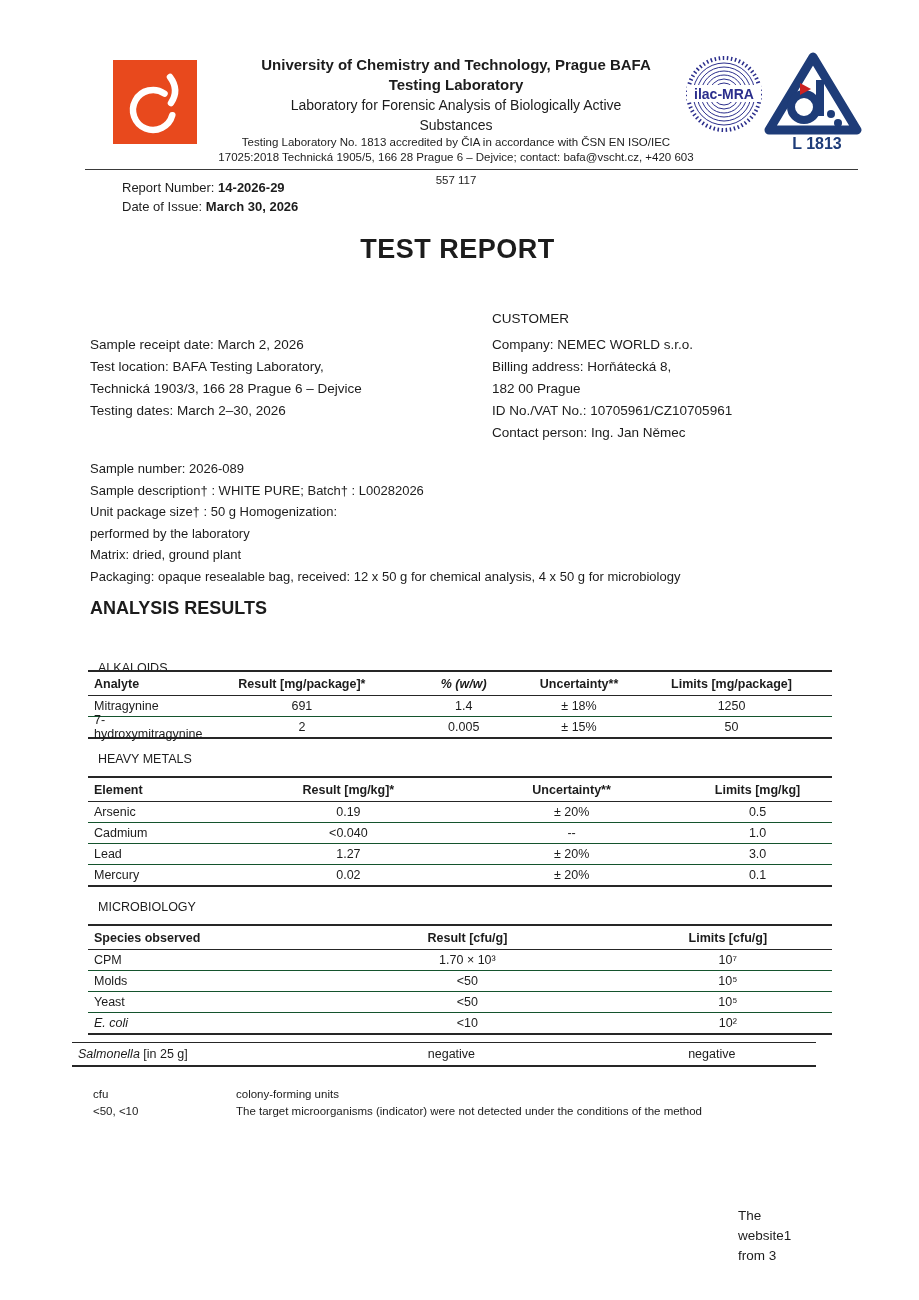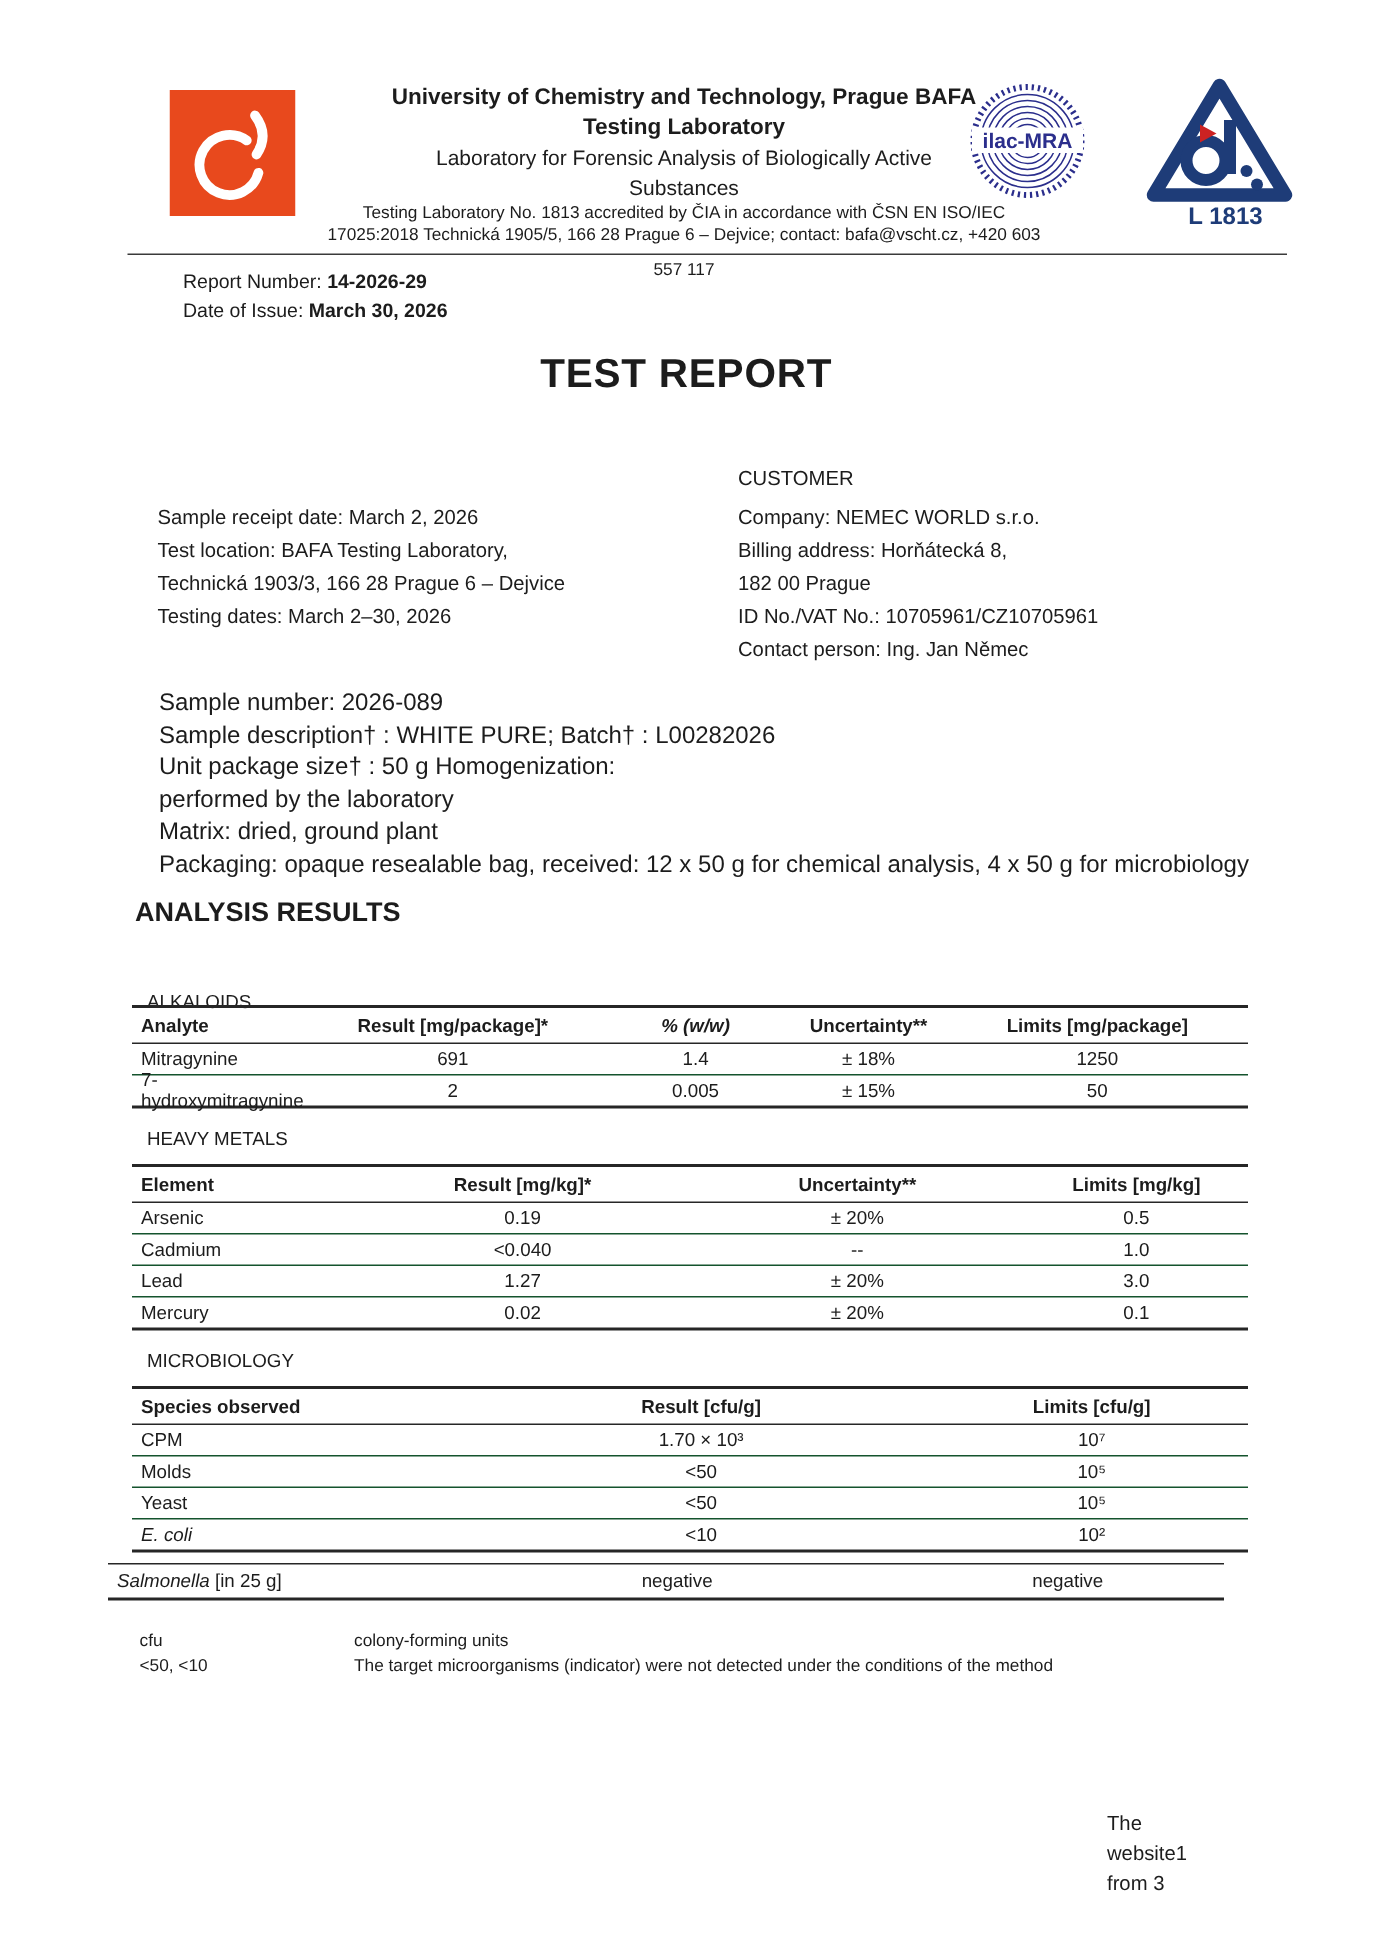--- a/index.html
+++ b/index.html
@@ -10,32 +10,32 @@
   .abs{position:absolute;}
 
   
   .uct-logo{left:113px;top:60px;width:84px;height:84px;}
   .header-center{left:200px;top:55px;width:512px;text-align:center;}
   .org-bold{font-size:15px;font-weight:700;line-height:20px;}
   .org-sub{font-size:14px;line-height:20px;}
   .acc{font-size:11.5px;line-height:14.5px;}
   .header-line{left:85px;top:169px;width:773px;border-top:1.5px solid #3a3a3a;height:0;}
   .acc-phone{left:200px;top:174px;width:512px;text-align:center;font-size:11.5px;}
-  .ilac-logo{left:645px;top:52px;width:80px;height:84px;}
+  .ilac-logo{left:684px;top:52px;width:80px;height:84px;}
   .cia-logo{left:763px;top:50px;width:100px;height:104px;}
 
   .meta{left:90px;top:178px;font-size:13px;line-height:19px;margin-left:32px;}
   .meta b{font-weight:700;}
 
   .title{left:85px;top:234px;width:745px;text-align:center;font-size:27px;font-weight:700;letter-spacing:.5px;margin:0;}
 
   .customer-label{left:492px;top:311px;font-size:13.5px;}
-  .info-left{left:90px;top:334px;width:390px;font-size:13.5px;line-height:22px;margin-left:15px;}
+  .info-left{left:90px;top:334px;width:390px;font-size:13.5px;line-height:22px;}
   .customer-block{left:492px;top:334px;width:330px;font-size:13.5px;line-height:22px;}
-  .sample-block{left:106px;top:458px;width:740px;font-size:16px;line-height:21.5px;}
+  .sample-block{left:90px;top:458px;width:740px;font-size:13px;line-height:21.5px;}
 
   .analysis-heading{left:90px;top:598px;font-size:18px;font-weight:700;margin:0;}
 
   .tbl-label{font-size:12.5px;}
   .alk-label{left:98px;top:646px;margin-top:15px;}
   .hm-label{left:98px;top:752px;}
   .mb-label{left:98px;top:900px;}
 
   .tbl{left:88px;width:744px;border-top:2px solid #262626;border-bottom:2px solid #262626;font-size:12.5px;}
   .alk-tbl{top:670px;}

